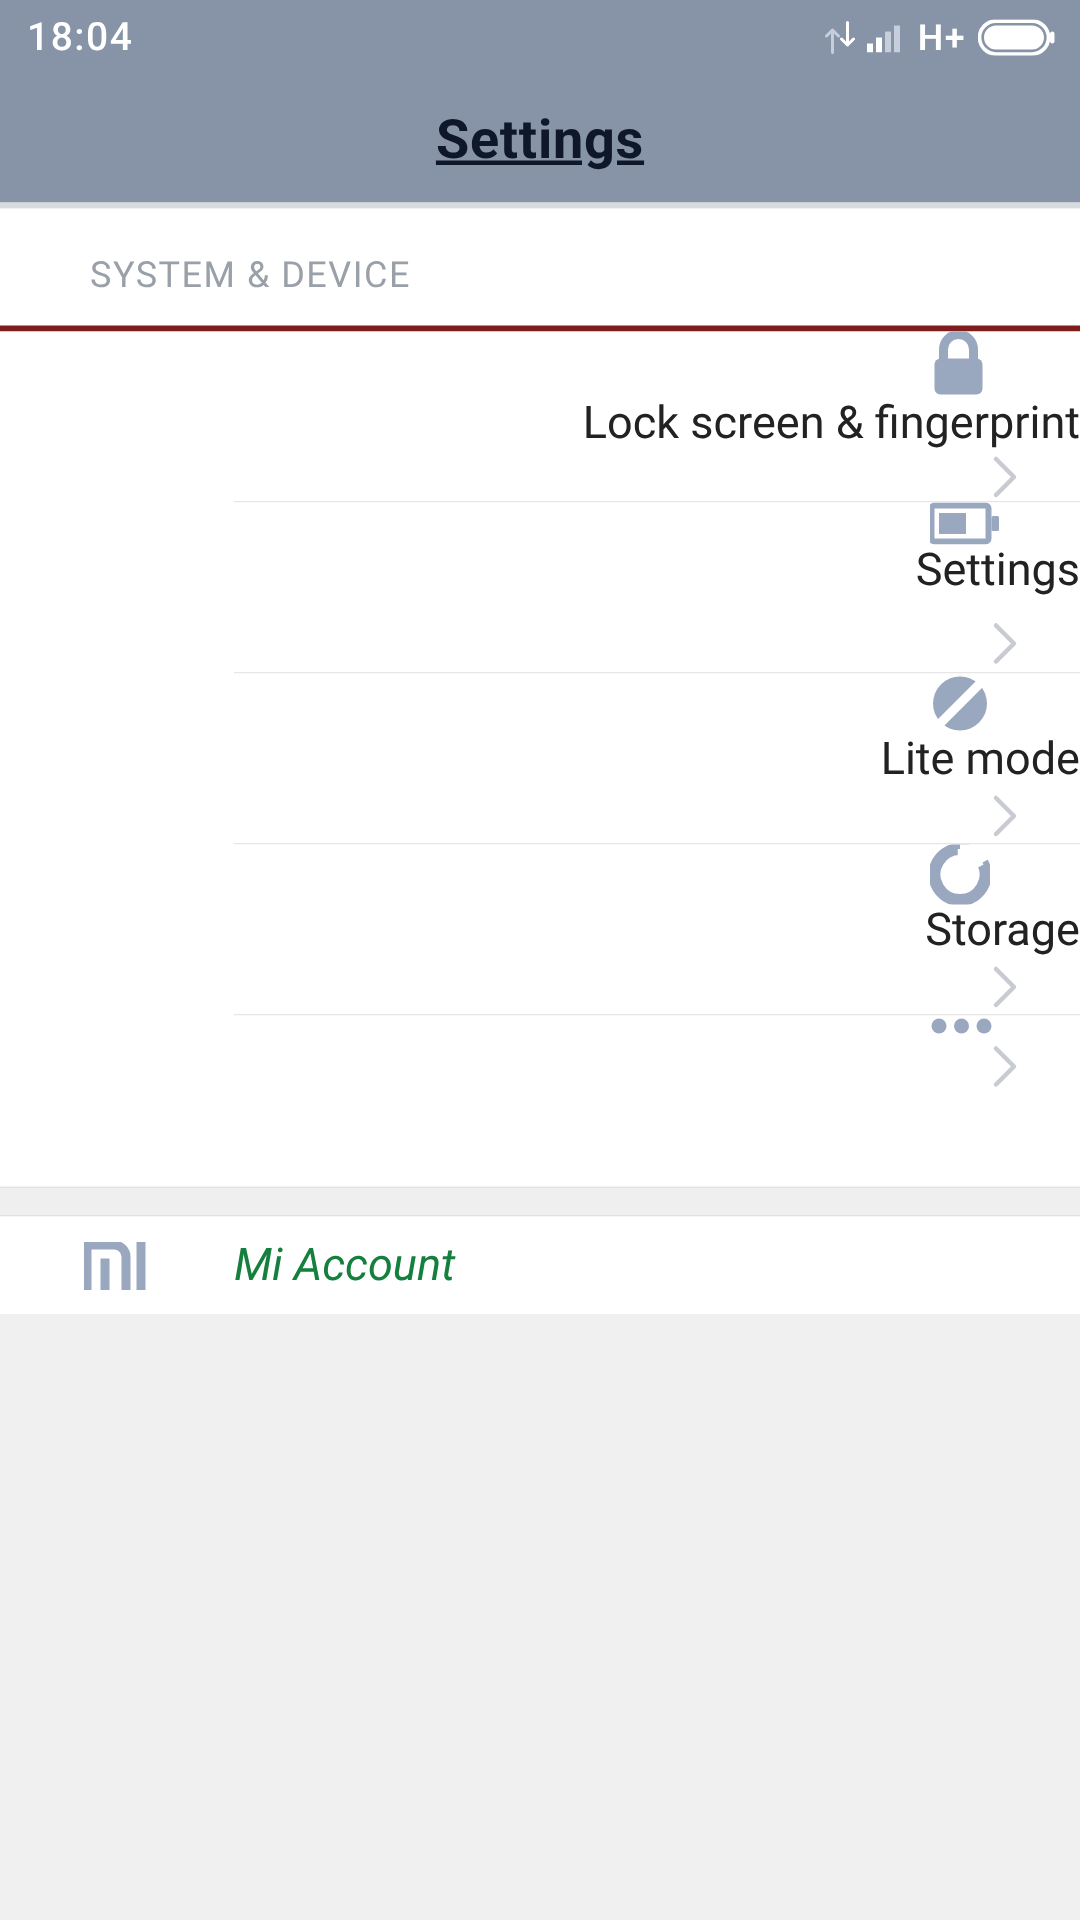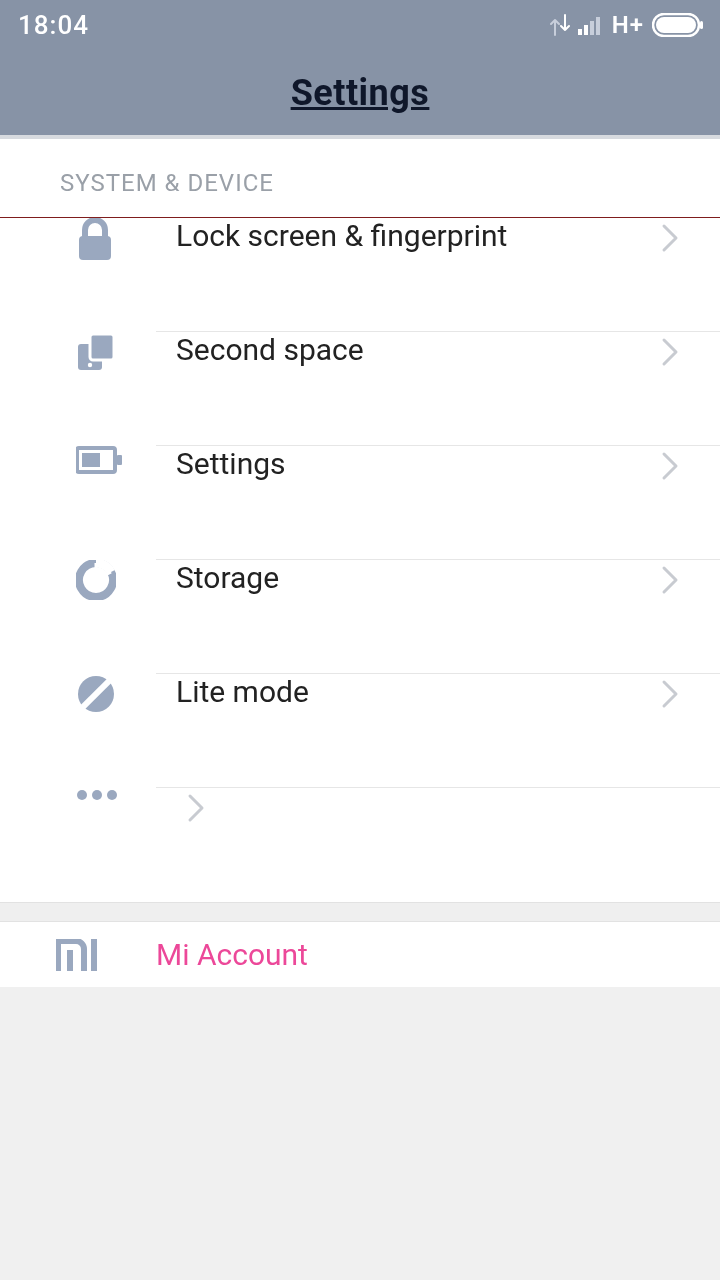--- a/index.html
+++ b/index.html
@@ -36,31 +36,32 @@
   .header-divider { height: 4px; background: #d7dadf; }
 
   
   .section { background: #ffffff; }
   .section-header {
     padding: 30px 0 20px 60px;
     font-size: 24px;
     font-weight: 400;
     color: #9aa0a8;
     letter-spacing: 1px;
-    border-bottom: 1px solid #7f1d1d;
+    border-bottom: 4px solid #7f1d1d;
   }
 
   
   .row {
     height: 114px;
     display: flex;
-    align-items: flex-start;
-    padding-left: 76px;
+    align-items: flex-end;
+    padding-left: 52px;
     position: relative;
     background: #ffffff;
+    flex-direction: column;
   }
   .row .icon-slot {
     width: 100px;
     display: flex;
     align-items: center;
     justify-content: flex-start;
     color: #9aa8bf;
   }
   .row .label {
     flex: 1 1 auto;
@@ -91,21 +92,21 @@
   .row-partial {
     height: 65px;
     display: flex;
     align-items: center;
     padding-left: 56px;
     background: #ffffff;
   }
   .row-partial .icon-slot {
     width: 100px; display: flex; align-items: center; justify-content: flex-start; color: #9aa8bf;
   }
-  .row-partial .label { font-size: 30px; color: #ec4899; }
+  .row-partial .label { font-size: 30px; color: #15803d; font-style: italic; }
 
   svg { display: block; }
 </style>
 </head>
 <body>
 
 <div class="statusbar">
   <div class="time">18:04</div>
   <div class="right">
     <span>
@@ -152,50 +153,50 @@
     </div>
     <div class="label">Lock screen &amp; fingerprint</div>
     <div class="chevron">
       <svg width="18" height="30" viewBox="0 0 18 30">
           <path d="M3 3 L15 15 L3 27" fill="none" stroke="currentColor" stroke-width="3" stroke-linecap="round" stroke-linejoin="round"></path>
         </svg>
     </div>
   </div>
 
 
-  <div class="row">
-    <div class="icon-slot">
-      <span>
-        <svg width="40" height="40" viewBox="0 0 40 40">
-          <rect x="2" y="12" width="24" height="26" rx="3" fill="#9aa8bf"></rect>
-          <rect x="14" y="2" width="24" height="26" rx="3" fill="#9aa8bf" stroke="#ffffff" stroke-width="3"></rect>
-          <circle cx="14" cy="33" r="2.2" fill="#ffffff"></circle>
-        </svg>
-      </span>
-    </div>
-    <div class="label">Second space</div>
-    <div class="chevron">
-      <svg width="18" height="30" viewBox="0 0 18 30">
-          <path d="M3 3 L15 15 L3 27" fill="none" stroke="currentColor" stroke-width="3" stroke-linecap="round" stroke-linejoin="round"></path>
-        </svg>
-    </div>
-  </div>
 
 
   <div class="row">
     <div class="icon-slot">
       <span>
         <svg width="48" height="28" viewBox="0 0 48 28">
           <rect x="1" y="2" width="38" height="24" rx="2" fill="none" stroke="#9aa8bf" stroke-width="4"></rect>
           <rect x="6" y="7" width="18" height="14" fill="#9aa8bf"></rect>
           <rect x="41" y="9" width="5" height="10" rx="1" fill="#9aa8bf"></rect>
         </svg>
       </span>
     </div>
     <div class="label">Settings</div>
+    <div class="chevron">
+      <svg width="18" height="30" viewBox="0 0 18 30">
+          <path d="M3 3 L15 15 L3 27" fill="none" stroke="currentColor" stroke-width="3" stroke-linecap="round" stroke-linejoin="round"></path>
+        </svg>
+    </div>
+  </div>
+
+  <div class="row">
+    <div class="icon-slot">
+      <span>
+        <svg width="40" height="40" viewBox="0 0 40 40">
+          <circle cx="20" cy="20" r="18" fill="#9aa8bf"></circle>
+          <rect x="-4" y="17" width="48" height="6" fill="#ffffff" transform="rotate(-45 20 20)"></rect>
+        </svg>
+      </span>
+    </div>
+    <div class="label">Lite mode</div>
     <div class="chevron">
       <svg width="18" height="30" viewBox="0 0 18 30">
           <path d="M3 3 L15 15 L3 27" fill="none" stroke="currentColor" stroke-width="3" stroke-linecap="round" stroke-linejoin="round"></path>
         </svg>
     </div>
   </div>
 
   <div class="row">
     <div class="icon-slot">
       <span>
@@ -209,37 +210,20 @@
       </span>
     </div>
     <div class="label">Storage</div>
     <div class="chevron">
       <svg width="18" height="30" viewBox="0 0 18 30">
           <path d="M3 3 L15 15 L3 27" fill="none" stroke="currentColor" stroke-width="3" stroke-linecap="round" stroke-linejoin="round"></path>
         </svg>
     </div>
   </div>
 
-  <div class="row">
-    <div class="icon-slot">
-      <span>
-        <svg width="40" height="40" viewBox="0 0 40 40">
-          <circle cx="20" cy="20" r="18" fill="#9aa8bf"></circle>
-          <rect x="-4" y="17" width="48" height="6" fill="#ffffff" transform="rotate(-45 20 20)"></rect>
-        </svg>
-      </span>
-    </div>
-    <div class="label">Lite mode</div>
-    <div class="chevron">
-      <svg width="18" height="30" viewBox="0 0 18 30">
-          <path d="M3 3 L15 15 L3 27" fill="none" stroke="currentColor" stroke-width="3" stroke-linecap="round" stroke-linejoin="round"></path>
-        </svg>
-    </div>
-  </div>
-
   <div class="row last">
     <div class="icon-slot">
       <span>
         <svg width="42" height="14" viewBox="0 0 42 14">
           <circle cx="6" cy="7" r="5" fill="#9aa8bf"></circle>
           <circle cx="21" cy="7" r="5" fill="#9aa8bf"></circle>
           <circle cx="36" cy="7" r="5" fill="#9aa8bf"></circle>
         </svg>
       </span>
     </div>

